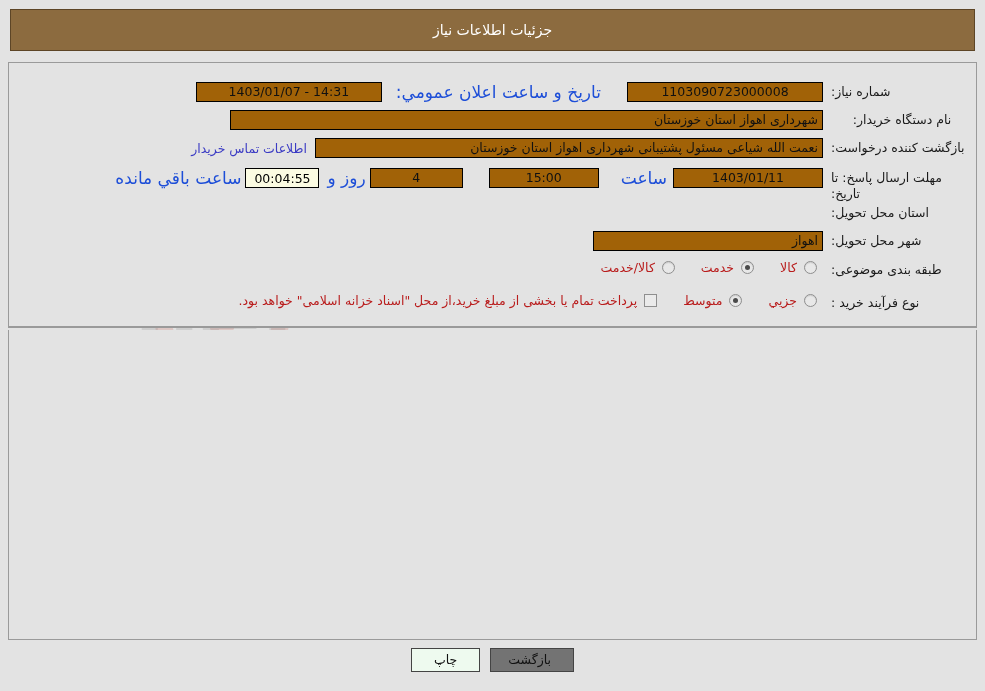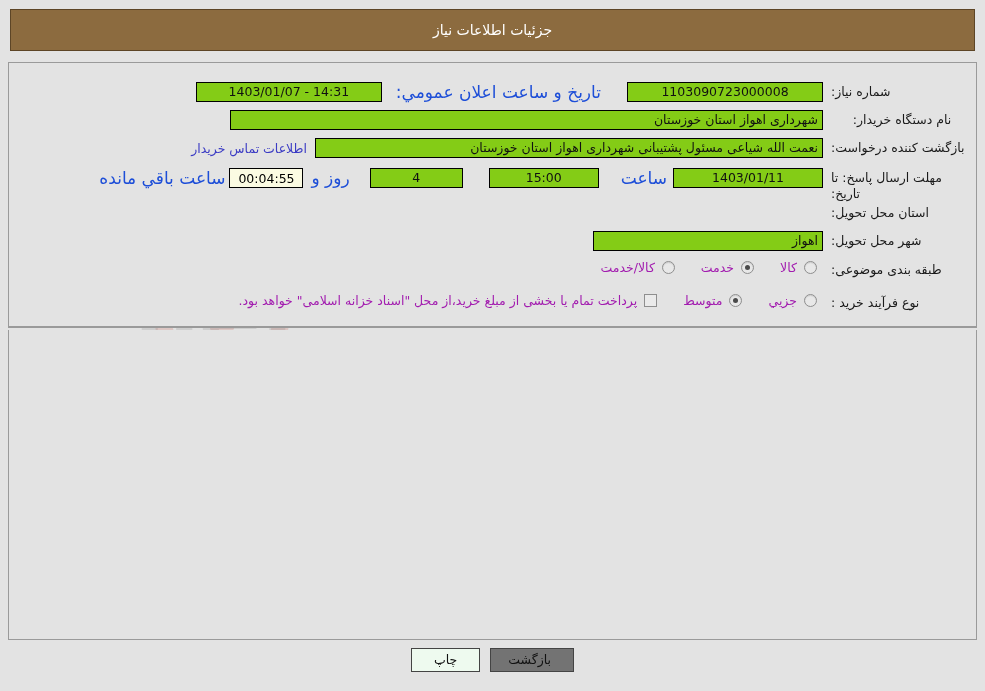--- a/index.html
+++ b/index.html
@@ -76,21 +76,21 @@
     color: #1a1a1a;
     text-align: left;
     white-space: pre-line;
     line-height: 1.25;
     flex: 0 0 auto;
     padding-top: 2px;
   }
   .lbl-w { width: 142px; }
 
   .fval {
-    background: #84cc16;
+    background: #a16207;
     border: 1px solid #000000;
     height: 20px;
     font-size: 12.5px;
     color: #111;
     display: flex;
     align-items: center;
     padding: 0 4px;
     margin-right: 8px;
     line-height: 1;
     overflow: hidden;
@@ -145,21 +145,21 @@
   .radio.checked::after {
     content: "";
     position: absolute;
     left: 3px; top: 3px;
     width: 5px; height: 5px;
     border-radius: 50%;
     background: #4a4a4a;
   }
   .radio-label {
     font-size: 12.5px;
-    color: #a21caf;
+    color: #b91c1c;
     margin-right: 7px;
     white-space: nowrap;
   }
   .checkbox {
     width: 13px; height: 13px;
     background: #eaeaea;
     border: 1px solid #8e8e8e;
     display: inline-block;
     flex: 0 0 auto;
   }
@@ -310,21 +310,21 @@
     <div class="link-txt" style="order:3;">اطلاعات تماس خریدار</div>
   </div>
 
   <div class="frow" style="top:168px; z-index:2; height:34px;">
     <div class="flabel lbl-w" style="order:1;">مهلت ارسال پاسخ: تا
 تاریخ:</div>
     <div class="fval center" style="order:2; width:150px;">1403/01/11</div>
     <div class="plain-txt" style="order:3;">ساعت</div>
     <div class="fval center" style="order:4; width:110px; margin-right:16px;">15:00</div>
     <div class="fval center" style="order:5; width:93px; margin-right:26px;">4</div>
-    <div class="plain-txt" style="order:6; margin-right:20px;text-align:right;">روز و</div>
+    <div class="plain-txt" style="order:6; margin-right:4px;text-align:right;">روز و</div>
     <div class="countdown" style="order:7; width:74px; margin-right:2px;">00:04:55</div>
     <div class="plain-txt" style="order:8; margin-right:4px;">ساعت باقي مانده</div>
   </div>
 
   <div class="frow" style="top:203px; z-index:2;">
     <div class="flabel lbl-w" style="order:1;">استان محل تحویل:</div>
   </div>
 
   <div class="frow" style="top:231px; z-index:2;">
     <div class="flabel lbl-w" style="order:1;">شهر محل تحویل:</div>

